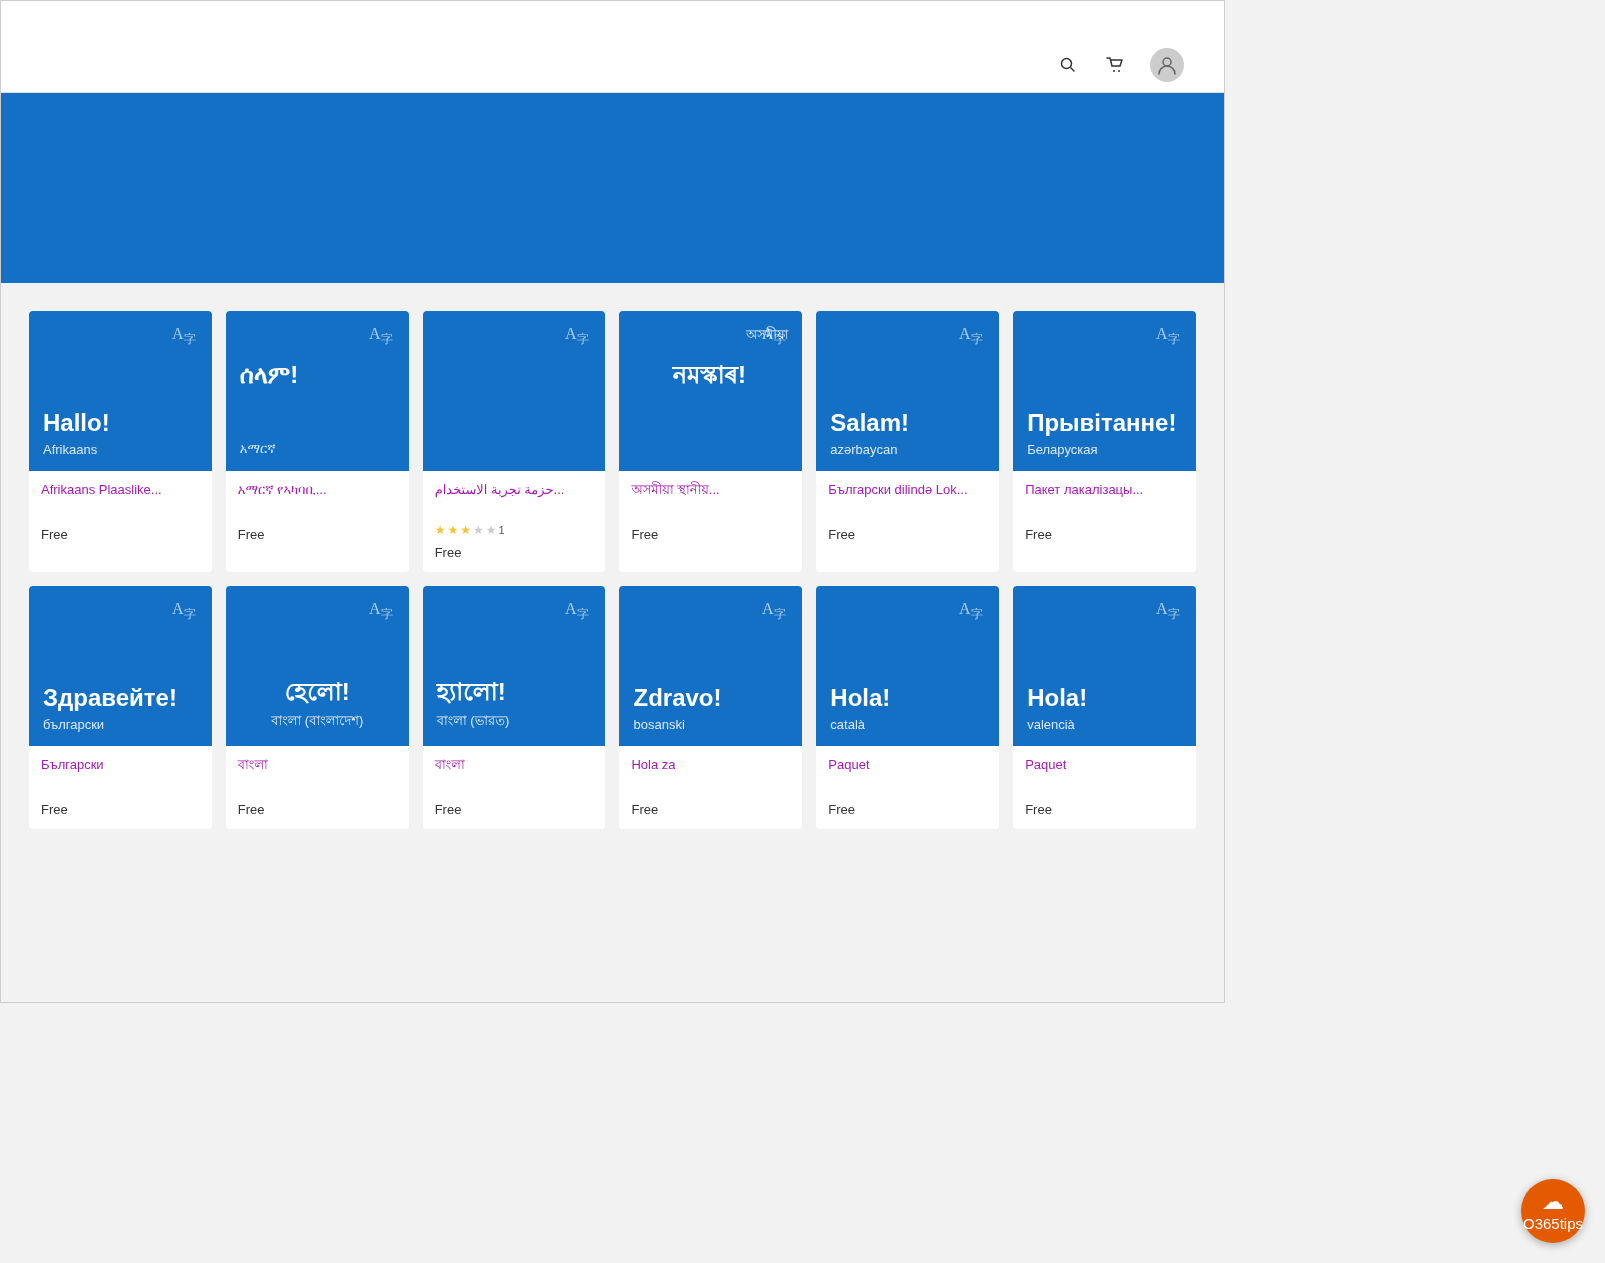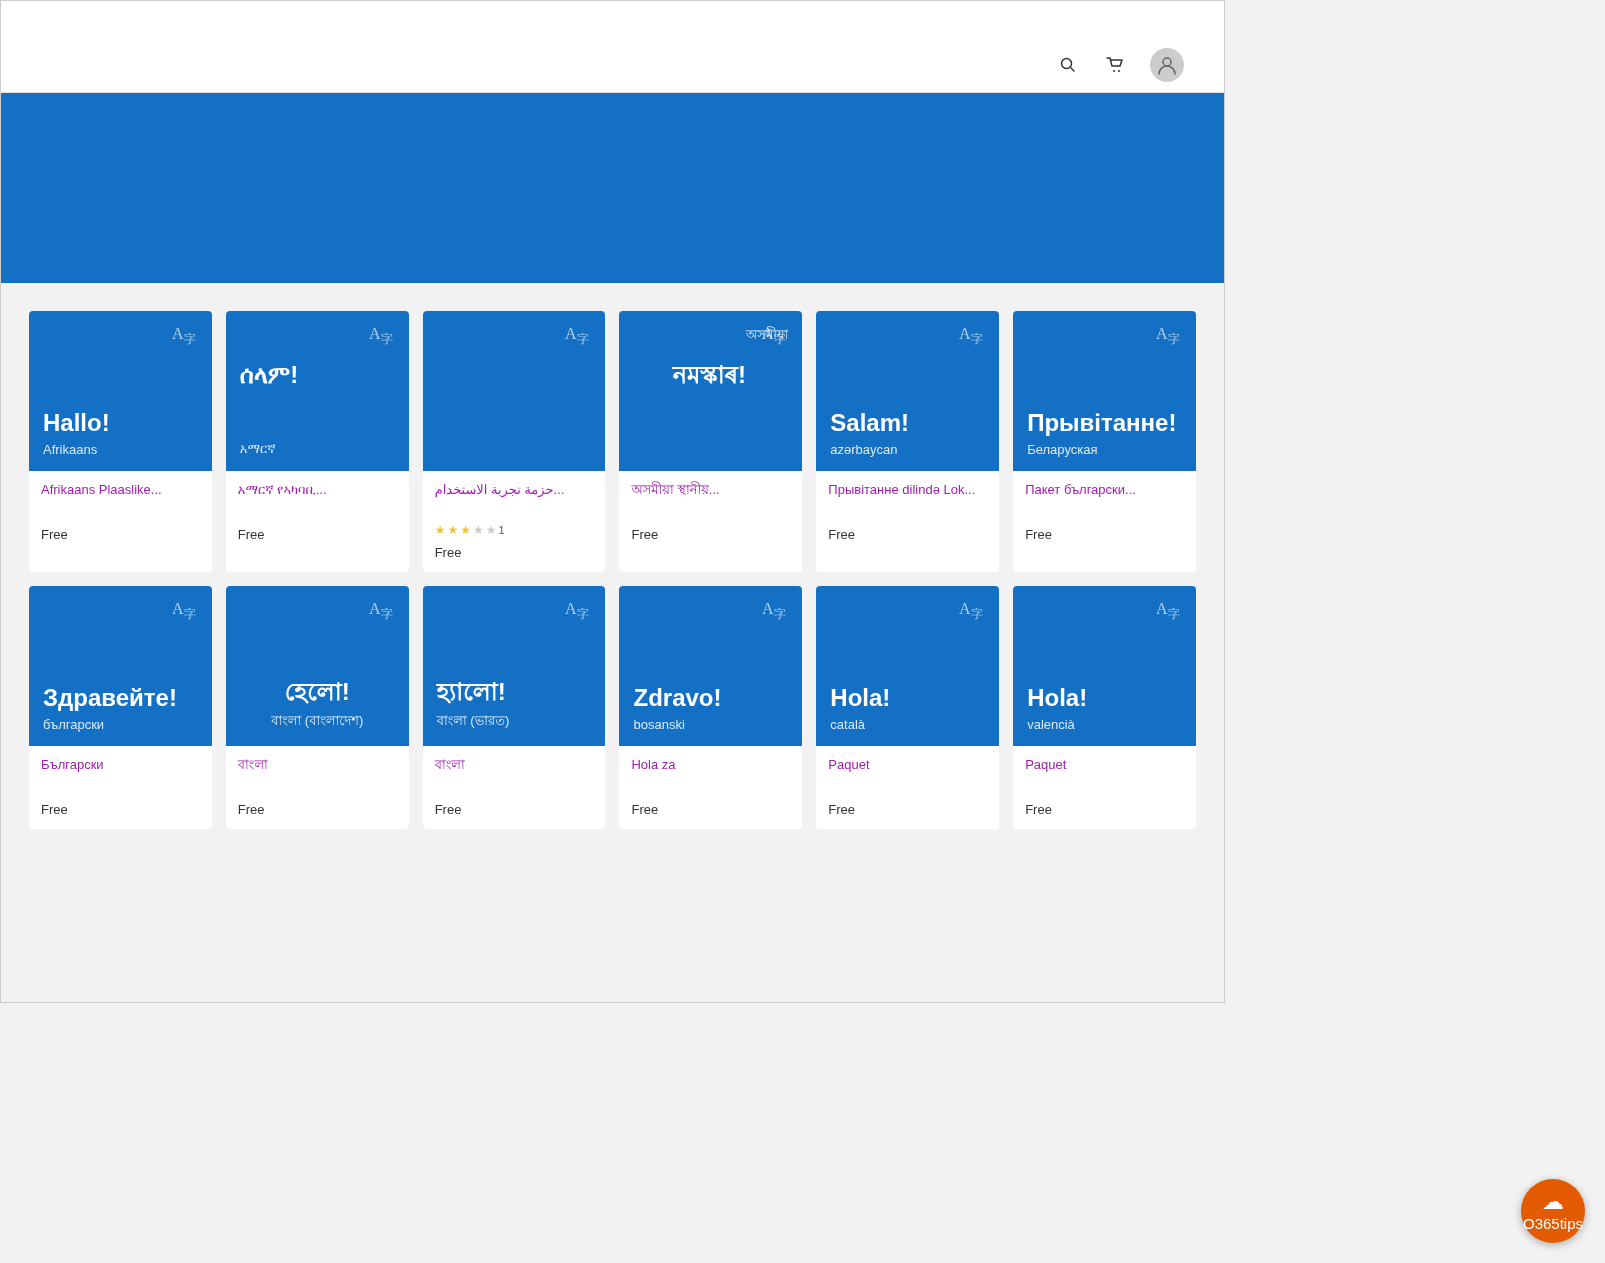--- a/index.html
+++ b/index.html
@@ -387,40 +387,40 @@
           <text x="0" y="18" font-size="16" fill="rgba(255,255,255,0.65)" font-family="serif">A</text>
           <text x="12" y="22" font-size="12" fill="rgba(255,255,255,0.65)" font-family="sans-serif">字</text>
         </svg>
       </span>
       <div style="flex:1;display:flex;flex-direction:column;justify-content:flex-end;">
         <div class="app-card-greeting">Salam!</div>
         <div class="app-card-lang">azərbaycan</div>
       </div>
     </div>
     <div class="app-card-info">
-      <div class="app-card-name">Прывітанне dilində Lok...</div>
+      <div class="app-card-name">Български dilində Lok...</div>
 
       <div class="app-card-price">Free</div>
     </div>
   </div>
       <div class="app-card">
     <div class="app-card-tile">
       <span style="position:absolute;top:10px;right:12px;color:rgba(255,255,255,0.65);font-size:20px;">
         <svg width="28" height="24" viewBox="0 0 28 24" fill="none">
           <text x="0" y="18" font-size="16" fill="rgba(255,255,255,0.65)" font-family="serif">A</text>
           <text x="12" y="22" font-size="12" fill="rgba(255,255,255,0.65)" font-family="sans-serif">字</text>
         </svg>
       </span>
       <div style="flex:1;display:flex;flex-direction:column;justify-content:flex-end;">
         <div class="app-card-greeting">Прывітанне!</div>
         <div class="app-card-lang">Беларуская</div>
       </div>
     </div>
     <div class="app-card-info">
-      <div class="app-card-name">Пакет български...</div>
+      <div class="app-card-name">Пакет лакалізацы...</div>
 
       <div class="app-card-price">Free</div>
     </div>
   </div>
     </div>
   <div class="app-grid" id="grid-row2">
       <div class="app-card">
     <div class="app-card-tile">
       <span style="position:absolute;top:10px;right:12px;color:rgba(255,255,255,0.65);font-size:20px;">
         <svg width="28" height="24" viewBox="0 0 28 24" fill="none">

